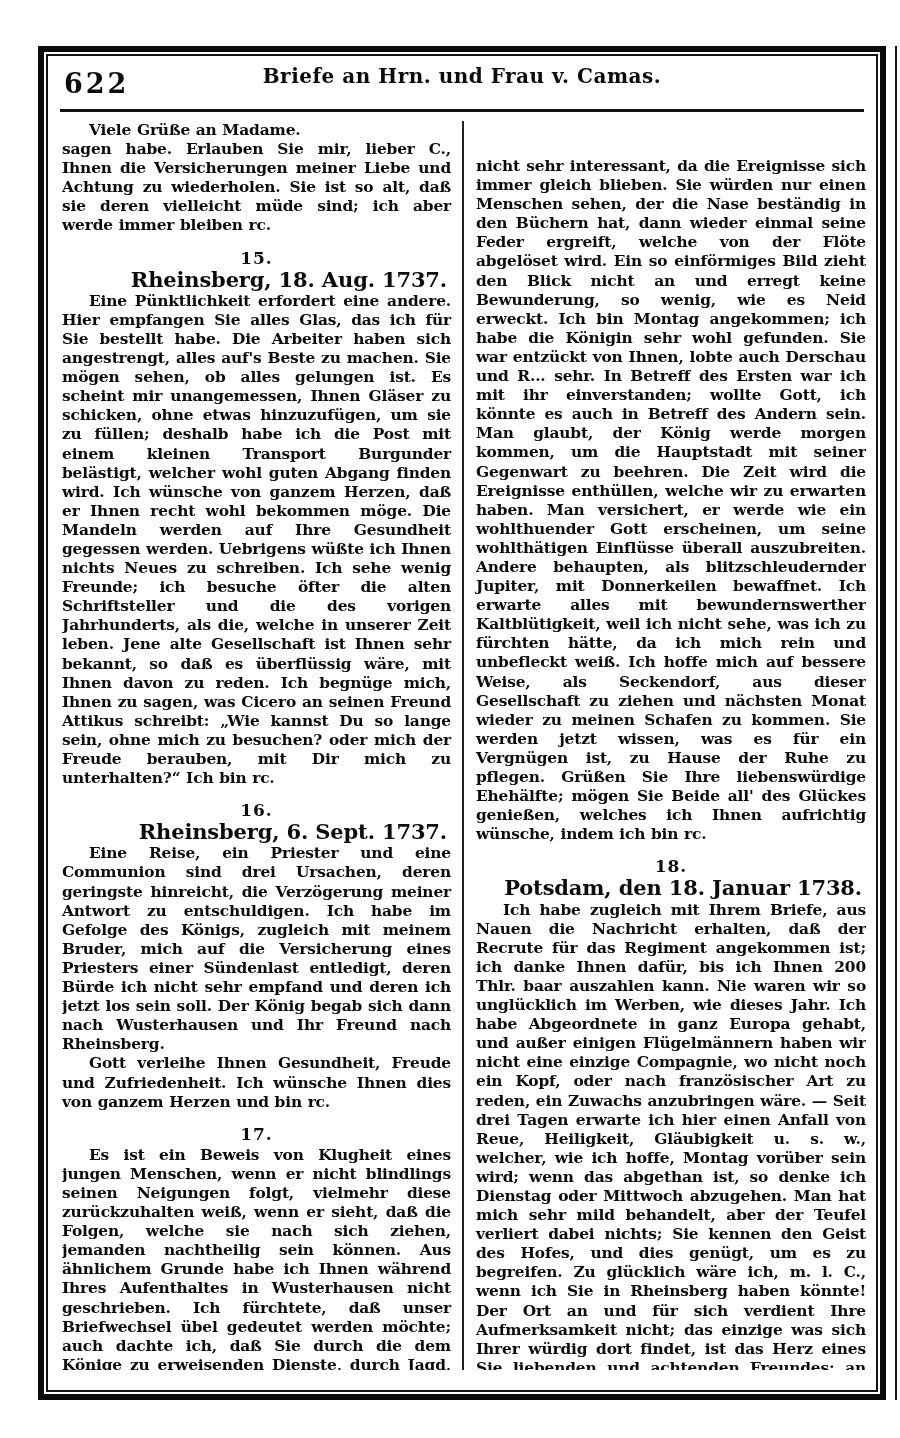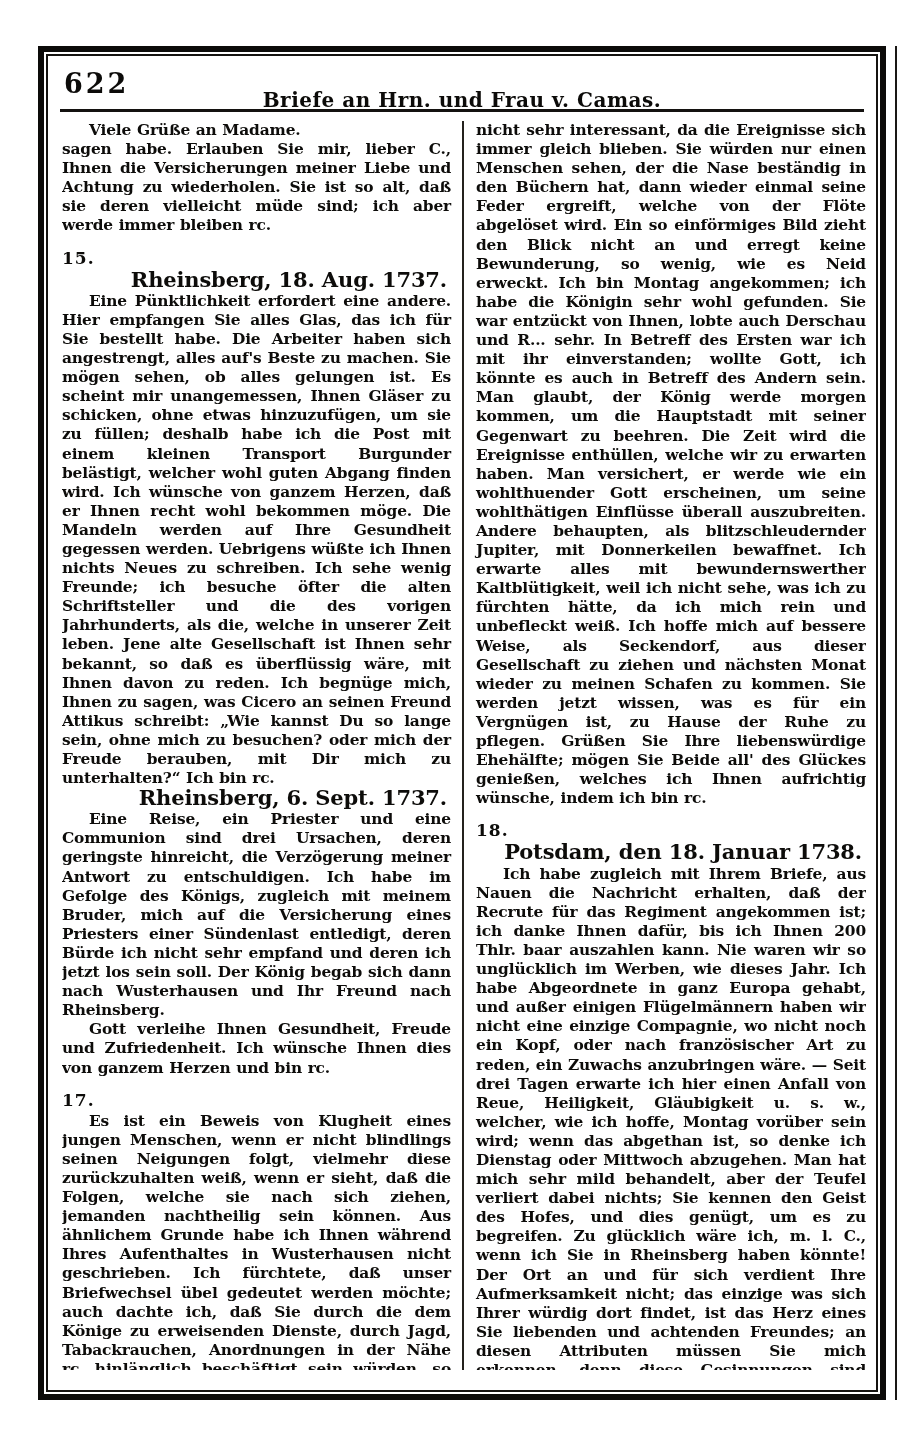--- a/index.html
+++ b/index.html
@@ -33,21 +33,21 @@
     position: relative;
     display: flex; align-items: baseline;
     padding: 12px 18px 4px 16px;
     color: #0c0b09;
   }
   #page-number {
     font-size: 27px; font-weight: bold; letter-spacing: 3px;
     flex: 0 0 auto;
   }
   #running-title {
-    position: absolute; left: 0; right: 0; top: 32px;
+    position: absolute; left: 0; right: 0; top: 8px;
     text-align: center;
     font-size: 20px; font-weight: bold; letter-spacing: 0.5px;
   }
   #header-rule {
     border: 0; border-top: 3px solid #141210;
     margin: 6px 12px 0 12px;
   }
 
   
   #columns {
@@ -58,26 +58,26 @@
     color: #0d0c0a;
   }
   .column {
     font-size: 15.4px; font-weight: bold;
     line-height: 19.1px;
     letter-spacing: -0.15px;
     overflow: hidden;
   }
   #col-left  { width: 400px; padding-right: 11px; box-sizing: border-box; }
   #col-divider { flex: 0 0 auto; width: 2px; background: #24211d; }
-  #col-right { flex: 1; padding-left: 12px; box-sizing: border-box; }
+  #col-right { flex: 1; padding-left: 12px; box-sizing: border-box; margin-top: 36px; }
 
   .paragraph { text-align: justify; margin: 0; text-indent: 0; word-spacing: 0.5px; }
   .paragraph.indent { text-indent: 27px; }
   .heading {
-    font-size: 17px; font-weight: bold;
+    text-align: center; font-size: 17px; font-weight: bold;
     margin: 13px 0 2px 0; letter-spacing: 1px;
   }
   .dateline {
     text-align: right; font-size: 21px; font-weight: bold;
     padding-right: 4px; margin: 0 0 3px 0;
   }
 </style>
 </head>
 <body>
 
@@ -91,20 +91,21 @@
       </div>
       <div id="header-rule"></div>
 
       <div id="columns">
         <div id="col-left" class="column">
             <div class="paragraph indent">Viele Grüße an Madame.</div>
             <div class="paragraph">sagen habe. Erlauben Sie mir, lieber C., Ihnen die Versicherungen meiner Liebe und Achtung zu wiederholen. Sie ist so alt, daß sie deren vielleicht müde sind; ich aber werde immer bleiben rc.</div>
             <div class="heading">15.</div>
             <div class="dateline">Rheinsberg, 18. Aug. 1737.</div>
             <div class="paragraph indent">Eine Pünktlichkeit erfordert eine andere. Hier empfangen Sie alles Glas, das ich für Sie bestellt habe. Die Arbeiter haben sich angestrengt, alles auf's Beste zu machen. Sie mögen sehen, ob alles gelungen ist. Es scheint mir unangemessen, Ihnen Gläser zu schicken, ohne etwas hinzuzufügen, um sie zu füllen; deshalb habe ich die Post mit einem kleinen Transport Burgunder belästigt, welcher wohl guten Abgang finden wird. Ich wünsche von ganzem Herzen, daß er Ihnen recht wohl bekommen möge. Die Mandeln werden auf Ihre Gesundheit gegessen werden. Uebrigens wüßte ich Ihnen nichts Neues zu schreiben. Ich sehe wenig Freunde; ich besuche öfter die alten Schriftsteller und die des vorigen Jahrhunderts, als die, welche in unserer Zeit leben. Jene alte Gesellschaft ist Ihnen sehr bekannt, so daß es überflüssig wäre, mit Ihnen davon zu reden. Ich begnüge mich, Ihnen zu sagen, was Cicero an seinen Freund Attikus schreibt: „Wie kannst Du so lange sein, ohne mich zu besuchen? oder mich der Freude berauben, mit Dir mich zu unterhalten?“ Ich bin rc.</div>
+            <div class="heading">16.</div>
             <div class="dateline">Rheinsberg, 6. Sept. 1737.</div>
             <div class="paragraph indent">Eine Reise, ein Priester und eine Communion sind drei Ursachen, deren geringste hinreicht, die Verzögerung meiner Antwort zu entschuldigen. Ich habe im Gefolge des Königs, zugleich mit meinem Bruder, mich auf die Versicherung eines Priesters einer Sündenlast entledigt, deren Bürde ich nicht sehr empfand und deren ich jetzt los sein soll. Der König begab sich dann nach Wusterhausen und Ihr Freund nach Rheinsberg.</div>
             <div class="paragraph indent">Gott verleihe Ihnen Gesundheit, Freude und Zufriedenheit. Ich wünsche Ihnen dies von ganzem Herzen und bin rc.</div>
             <div class="heading">17.</div>
             <div class="paragraph indent">Es ist ein Beweis von Klugheit eines jungen Menschen, wenn er nicht blindlings seinen Neigungen folgt, vielmehr diese zurückzuhalten weiß, wenn er sieht, daß die Folgen, welche sie nach sich ziehen, jemanden nachtheilig sein können. Aus ähnlichem Grunde habe ich Ihnen während Ihres Aufenthaltes in Wusterhausen nicht geschrieben. Ich fürchtete, daß unser Briefwechsel übel gedeutet werden möchte; auch dachte ich, daß Sie durch die dem Könige zu erweisenden Dienste, durch Jagd, Tabackrauchen, Anordnungen in der Nähe rc. hinlänglich beschäftigt sein würden, so daß meine Briefe Ihnen nur die wenige Zeit, welche Ihnen blieb, geraubt hätten. Ich habe es daher über mich vermocht zu schweigen, und habe nun das Vergnügen das Schweigen zu brechen. Die Erzählung alles dessen, was mir seit 4 Monaten begegnet ist, wäre</div>
           </div>
         <div id="col-divider"></div>
         <div id="col-right" class="column">
             <div class="paragraph">nicht sehr interessant, da die Ereignisse sich immer gleich blieben. Sie würden nur einen Menschen sehen, der die Nase beständig in den Büchern hat, dann wieder einmal seine Feder ergreift, welche von der Flöte abgelöset wird. Ein so einförmiges Bild zieht den Blick nicht an und erregt keine Bewunderung, so wenig, wie es Neid erweckt. Ich bin Montag angekommen; ich habe die Königin sehr wohl gefunden. Sie war entzückt von Ihnen, lobte auch Derschau und R... sehr. In Betreff des Ersten war ich mit ihr einverstanden; wollte Gott, ich könnte es auch in Betreff des Andern sein. Man glaubt, der König werde morgen kommen, um die Hauptstadt mit seiner Gegenwart zu beehren. Die Zeit wird die Ereignisse enthüllen, welche wir zu erwarten haben. Man versichert, er werde wie ein wohlthuender Gott erscheinen, um seine wohlthätigen Einflüsse überall auszubreiten. Andere behaupten, als blitzschleudernder Jupiter, mit Donnerkeilen bewaffnet. Ich erwarte alles mit bewundernswerther Kaltblütigkeit, weil ich nicht sehe, was ich zu fürchten hätte, da ich mich rein und unbefleckt weiß. Ich hoffe mich auf bessere Weise, als Seckendorf, aus dieser Gesellschaft zu ziehen und nächsten Monat wieder zu meinen Schafen zu kommen. Sie werden jetzt wissen, was es für ein Vergnügen ist, zu Hause der Ruhe zu pflegen. Grüßen Sie Ihre liebenswürdige Ehehälfte; mögen Sie Beide all' des Glückes genießen, welches ich Ihnen aufrichtig wünsche, indem ich bin rc.</div>
             <div class="heading">18.</div>

